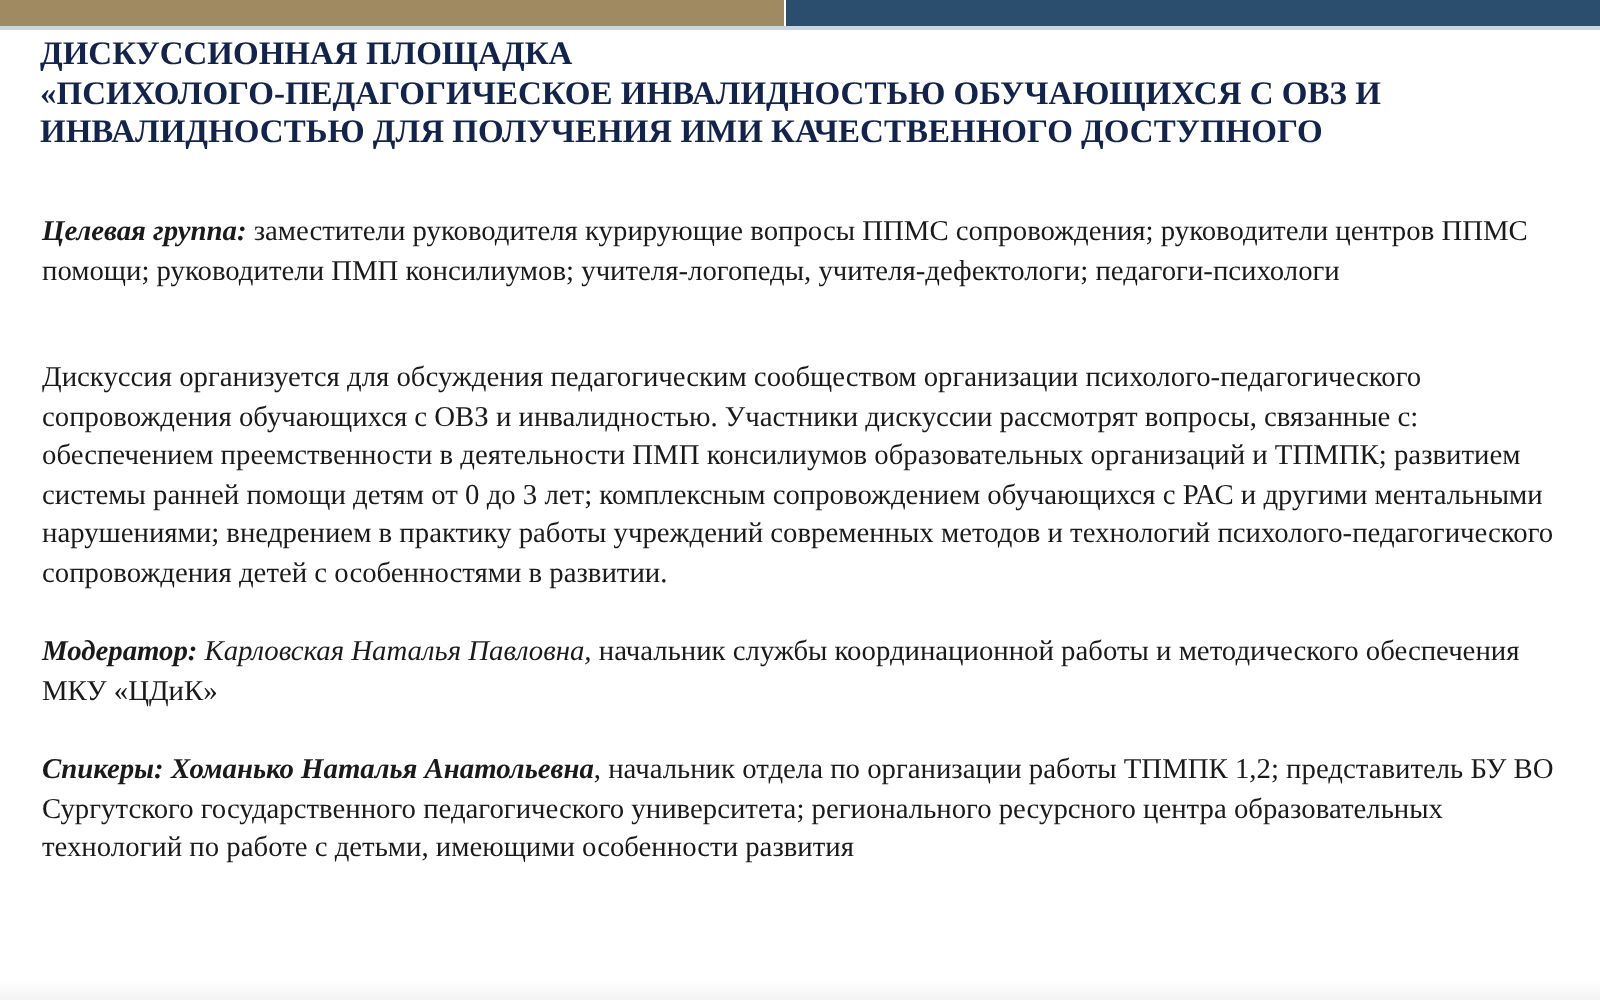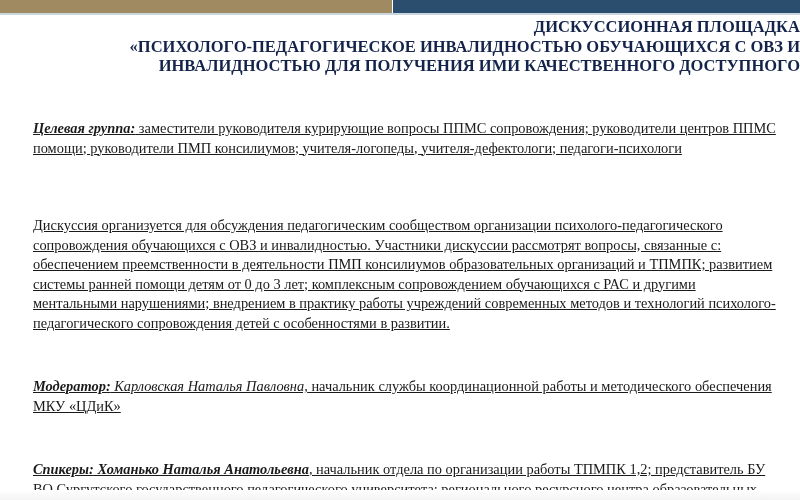--- a/index.html
+++ b/index.html
@@ -9,33 +9,33 @@
       font-family: "Liberation Serif", "DejaVu Serif", serif;
       color: #1a1a1a;
       position: relative;
     }
     .topbar { position: absolute; left: 0; top: 0; width: 800px; height: 15px; }
     .topbar .tan { position: absolute; left: 0; top: 0; width: 392px; height: 13px; background: #a08a62; }
     .topbar .blue { position: absolute; left: 393px; top: 0; width: 407px; height: 13px; background: #2b4e6e; }
     .topbar .line { position: absolute; left: 0; top: 13px; width: 800px; height: 2px; background: #c9d6e0; }
     .title {
       position: absolute; left: 20px; top: 17px; width: 780px;
-      text-align: right;
+      text-align: left;
       font-family: "Liberation Serif", serif;
       font-weight: bold;
       color: #14234a;
       font-size: 16.5px;
       line-height: 19.5px;
     }
     .title div { white-space: nowrap; }
     .content {
       position: absolute; left: 21px; top: 107px; width: 770px;
       font-size: 14.4px; line-height: 19.5px;
     }
-    .content p { margin: 12px; text-decoration: underline; }
+    .content p { margin: 0; }
     .lbl { font-style: italic; font-weight: bold; }
     .it { font-style: italic; }
     .gap1 { height: 34px; }
     .gap2 { height: 20px; }
     .bottomfade {
       position: absolute; left: 0; top: 490px; width: 800px; height: 10px;
       background: linear-gradient(#ffffff, #f3f3f3);
     }
   </style>
 </head>

